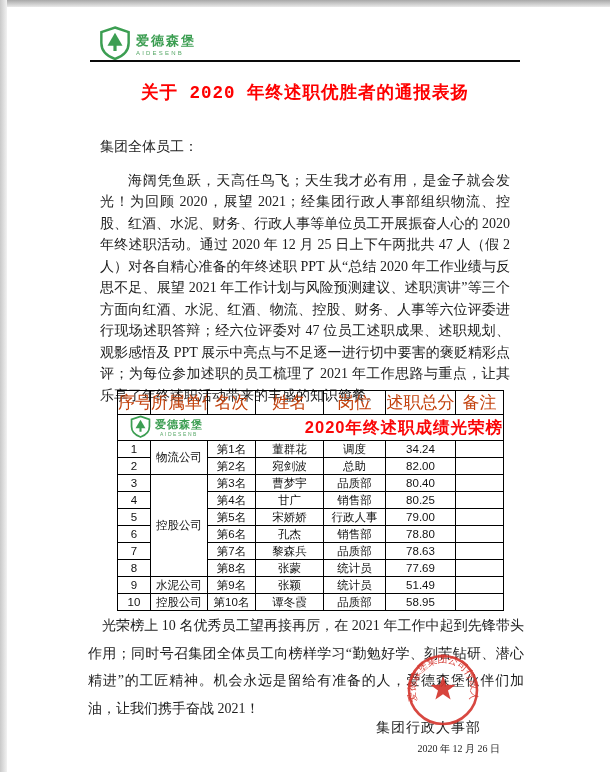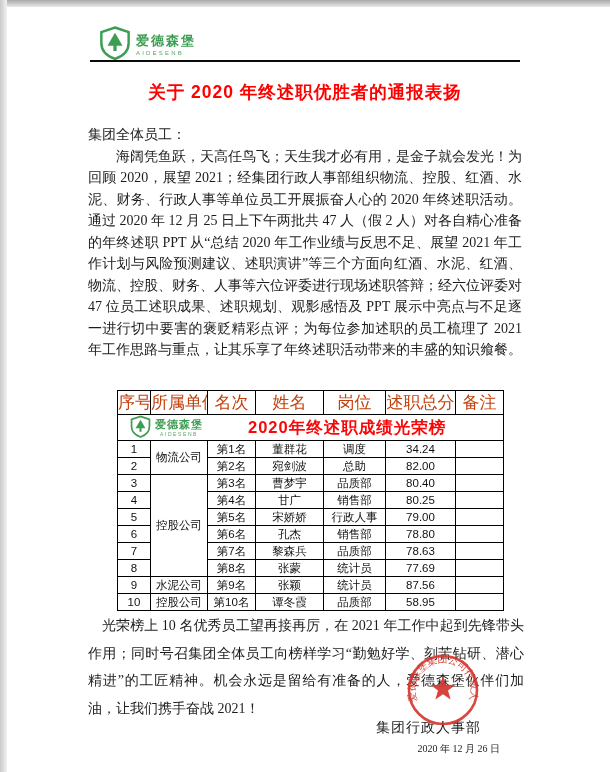--- a/index.html
+++ b/index.html
@@ -16,42 +16,42 @@
 
   
   .logo{position:absolute;left:99px;top:26px;display:flex;align-items:center;gap:5px;}
   .logo .texts{display:flex;flex-direction:column;line-height:1;}
   .logo .cn{font-family:"Liberation Sans","DejaVu Sans",sans-serif;
     font-weight:bold;font-size:13px;color:#3c9e52;letter-spacing:2px;}
   .logo .en{font-family:"Liberation Sans","DejaVu Sans",sans-serif;
     font-size:6px;color:#58a868;letter-spacing:2.2px;margin-top:3px;}
   .rule{position:absolute;left:90px;right:90px;top:60px;border-top:2px solid #0a0a0a;}
   .doc-title{position:absolute;left:0;right:0;top:80px;text-align:center;
-    font-family:Liberation Sans, sans-serif;
+    font-family:Liberation Mono, monospace;
     font-weight:bold;font-size:17.5px;color:#fe0000;letter-spacing:1px;}
 
   
   .bodytext{position:absolute;left:88px;width:434px;top:124px;
     font-size:14px;line-height:21.5px;text-align:justify;}
-  .bodytext p{margin:0;}
+  .bodytext p{margin:12px;}
   .indent{text-indent:2em;}
 
   
   .score-table{position:absolute;left:117px;top:390px;width:386px;
     border-collapse:collapse;table-layout:fixed;
     font-family:"Liberation Sans","DejaVu Sans",sans-serif;}
   .score-table td,.score-table th{border:1px solid #000;padding:0;
     text-align:center;vertical-align:middle;overflow:hidden;white-space:nowrap;}
   .banner-cell{height:34px;}
   .banner{display:flex;align-items:center;height:100%;}
   .banner .tlogo{display:flex;align-items:center;gap:4px;padding-left:12px;width:118px;}
   .banner .tlogo .texts{display:flex;flex-direction:column;line-height:1;}
   .banner .tlogo .cn{font-weight:bold;font-size:11px;color:#3c9e52;letter-spacing:1px;}
   .banner .tlogo .en{font-size:5px;color:#58a868;letter-spacing:1.6px;margin-top:2px;}
-  .banner .btitle{flex:1;text-align:left;font-weight:bold;font-size:16.5px;
+  .banner .btitle{flex:1;text-align:right;font-weight:bold;font-size:16.5px;
     color:#fa0708;letter-spacing:1px;}
   .score-table thead th{height:22px;font-size:17px;font-weight:normal;color:#c2410c;}
   .score-table tbody td{height:16px;font-size:11.5px;color:#111;}
   .unit-cell{font-size:12px;}
   .score{color:#fa4842;}
 
   
   .closing{position:absolute;left:88px;width:436px;top:612px;
     font-size:14px;line-height:27.5px;text-align:justify;text-indent:1em;}
   .sig{position:absolute;right:129px;top:719px;font-size:14px;letter-spacing:1px;}
@@ -196,21 +196,21 @@
     <td>统计员</td>
     <td class="score">77.69</td>
     <td></td>
   </tr>
   <tr>
     <td>9</td>
     <td class="unit-cell">水泥公司</td>
     <td>第9名</td>
     <td>张颖</td>
     <td>统计员</td>
-    <td class="score">87.56</td>
+    <td class="score">51.49</td>
     <td></td>
   </tr>
   <tr>
     <td>10</td>
     <td class="unit-cell">控股公司</td>
     <td>第10名</td>
     <td>谭冬霞</td>
     <td>品质部</td>
     <td class="score">58.95</td>
     <td></td>

